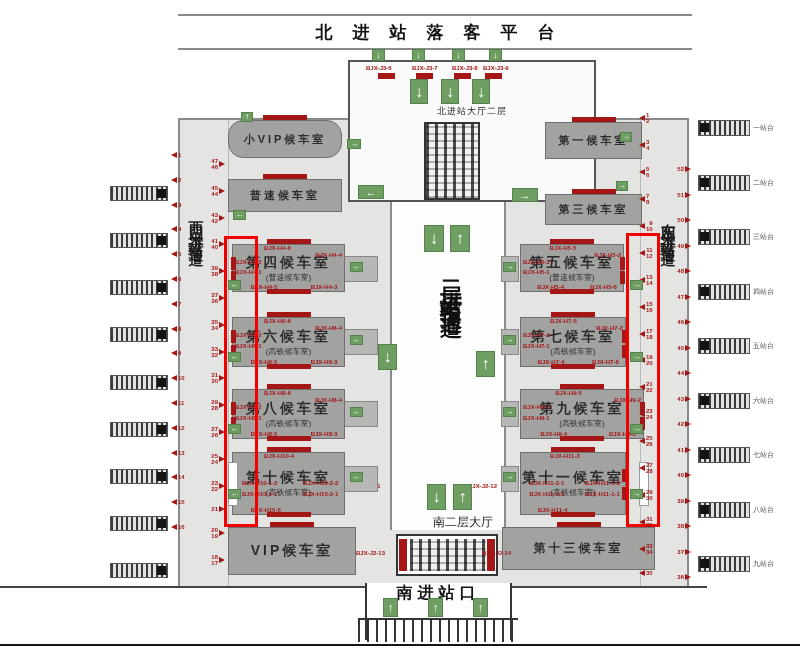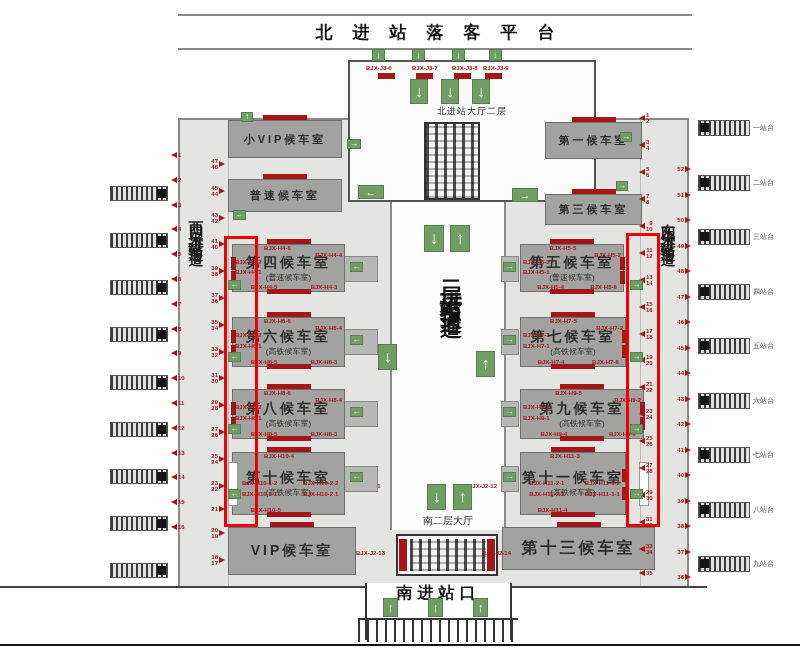--- a/index.html
+++ b/index.html
@@ -42,21 +42,21 @@
             font-size:9px;color:#222;letter-spacing:1px;}
   .stairs{position:absolute;left:74px;top:60px;width:52px;height:74px;border:2px solid #333;
           background:repeating-linear-gradient(0deg,rgba(0,0,0,.28) 0 2px,transparent 2px 7px),
                      repeating-linear-gradient(90deg,#4c4c4c 0 3px,#f2f2f2 3px 9px);}
 
   
   .corridor{position:absolute;left:390px;top:202px;width:116px;height:328px;background:#fdfdfd;
             border-left:2px solid #8a8a8a;border-right:2px solid #8a8a8a;box-sizing:border-box;}
   .ctitle{position:absolute;left:44px;top:62px;writing-mode:vertical-rl;text-orientation:upright;
           font-size:22px;font-weight:bold;letter-spacing:5px;color:#111;}
-  .shl{position:absolute;left:0;top:312px;width:100%;text-align:center;font-size:10px;color:#222;}
+  .shl{position:absolute;left:15px;top:312px;width:100%;text-align:center;font-size:12px;color:#222;}
   .j2lab{position:absolute;font-size:6px;font-weight:bold;color:#a51616;white-space:nowrap;}
   .j2-11{left:352px;top:483px;} .j2-12{left:468px;top:483px;}
   .j2-13{left:356px;top:550px;} .j2-14{left:482px;top:550px;}
 
   
   .room{position:absolute;background:#a2a2a0;border:1px solid #6f6f6f;box-sizing:border-box;
         display:flex;flex-direction:column;align-items:center;justify-content:center;}
   .room-name{font-size:14px;font-weight:bold;letter-spacing:3px;color:#2b2b2b;white-space:nowrap;}
   .room-sub{font-size:8px;color:#2b2b2b;white-space:nowrap;}
   .door-t{position:absolute;top:-6px;left:50%;margin-left:-22px;width:44px;height:5px;background:#a51616;}
@@ -66,37 +66,37 @@
   .has-sb .sbar{display:block;}
   .sbar-1{top:26%;} .sbar-2{top:56%;}
   .side-L .sbar{left:-2px;} .side-R .sbar{right:-2px;}
   .gl{position:absolute;font-size:6px;font-weight:bold;color:#a51616;white-space:nowrap;}
   .gl-t{top:0px;left:28%;} .gl-r{top:7px;right:2px;}
   .gl-l1{top:30%;left:2px;} .gl-l2{top:52%;left:2px;}
   .gl-m1{top:44%;left:8%;} .gl-m2{top:44%;right:5%;}
   .gl-m3{top:62%;left:8%;} .gl-m4{top:62%;right:5%;}
   .gl-b1{bottom:1px;left:16%;} .gl-b2{bottom:1px;right:6%;}
 
-  .room--svip{left:228px;top:120px;width:114px;height:38px;}
+  .room--svip{left:228px;top:120px;width:114px;height:38px;border-radius:15px;}
   .room--w2{left:228px;top:179px;width:114px;height:33px;}
   .room--w1{left:545px;top:122px;width:97px;height:37px;}
   .room--w3{left:545px;top:194px;width:97px;height:31px;}
   .room--w4{left:232px;top:244px;width:113px;height:48px;}
   .room--w5{left:520px;top:244px;width:104px;height:48px;}
   .room--w6{left:232px;top:317px;width:113px;height:50px;}
   .room--w7{left:520px;top:317px;width:106px;height:50px;}
   .room--w8{left:232px;top:389px;width:113px;height:50px;}
   .room--w9{left:520px;top:389px;width:124px;height:50px;}
   .room--w10{left:232px;top:452px;width:113px;height:63px;}
   .room--w11{left:520px;top:452px;width:106px;height:63px;}
   .room--vip{left:228px;top:527px;width:128px;height:48px;}
   .room--w13{left:502px;top:527px;width:153px;height:43px;}
   .room--svip .room-name,.room--w1 .room-name,.room--w2 .room-name,.room--w3 .room-name{font-size:11px;}
   .room--vip .room-name{font-size:14px;}
-  .room--w13 .room-name{font-size:16px;}
+  .room--w13 .room-name{font-size:12px;}
 
   
   .eb{position:absolute;background:#b7b7b5;border:1px solid #888;box-sizing:border-box;}
   .eb-l{left:338px;width:40px;height:26px;}
   .eb-r{left:501px;width:18px;height:26px;}
   .eby1{top:256px;} .eby2{top:329px;} .eby3{top:401px;} .eby4{top:466px;}
 
   
   .redbox{position:absolute;border:3px solid #f20000;background:transparent;}
   .redbox-l{left:224px;top:236px;width:28px;height:285px;}

